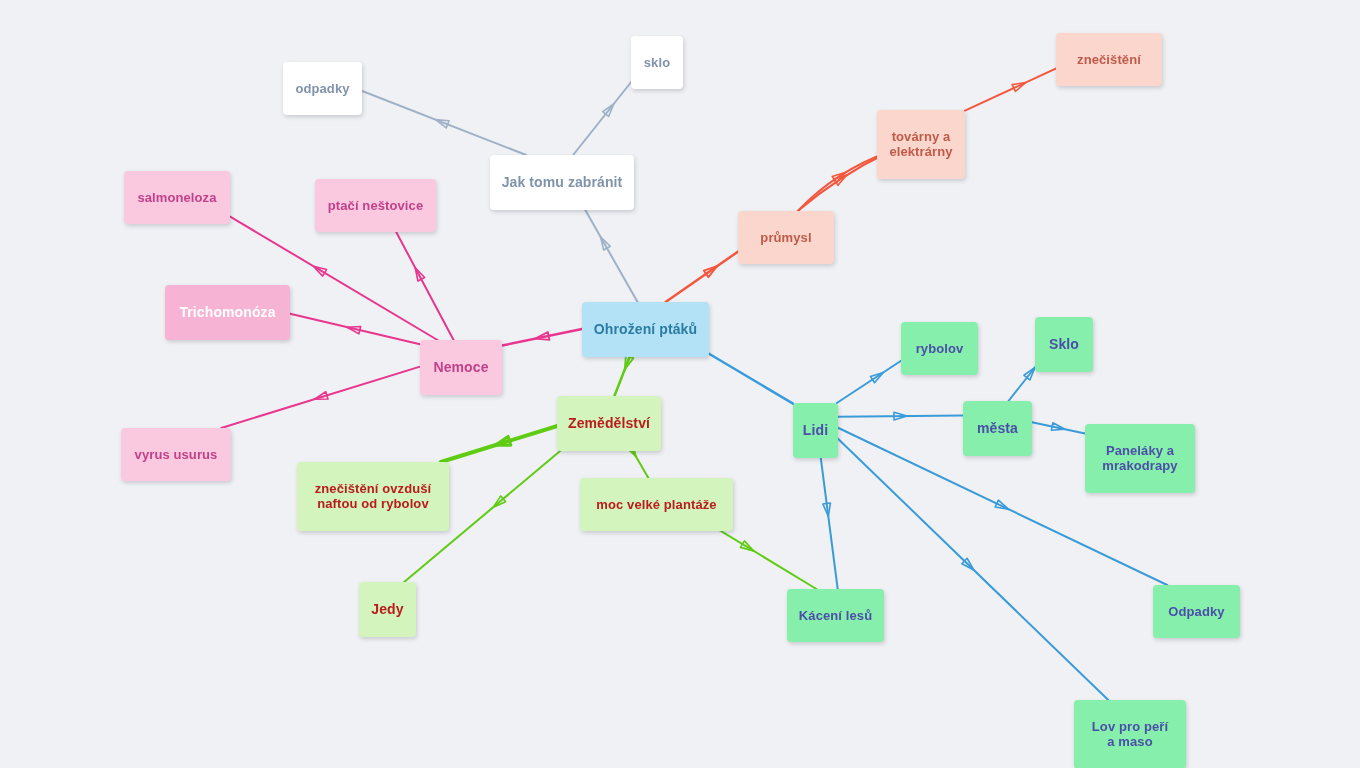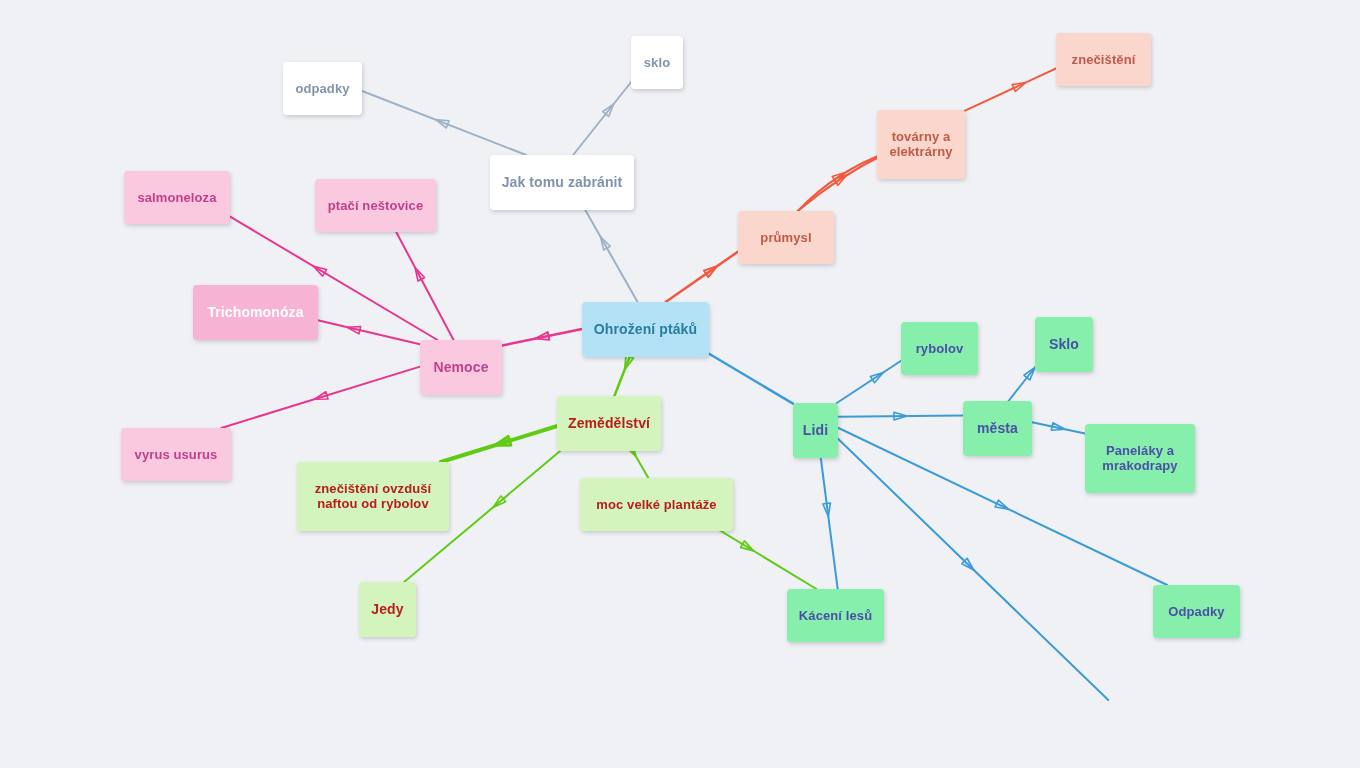--- a/index.html
+++ b/index.html
@@ -26,21 +26,21 @@
     padding:19px 9px;
     box-shadow:1px 2px 4px rgba(40,50,70,.20);
     letter-spacing:.1px;
     cursor:pointer;
     user-select:none;
   }
 
   
   .n-center{background:#b3e2f7;color:#2b7ca3;}
   .n-pink{background:#fac9e0;color:#c0418a;}
-  .n-pink-sel{background:#f7b3d4;color:#ffffff;margin-left:28px;}
+  .n-pink-sel{background:#f7b3d4;color:#ffffff;}
   .n-green{background:#d3f5bd;color:#b91c1c;}
   .n-blue{background:#86efac;color:#4b4fa8;}
   .n-red{background:#fbd6cd;color:#c05b4a;}
   .n-white{background:#ffffff;color:#8193ab;}
 </style>
 </head>
 <body style="background: rgb(240, 241, 244);">
 
 <div id="canvas">
   <svg id="edges" viewBox="0 0 1360 768" xmlns="http://www.w3.org/2000/svg">
@@ -109,17 +109,19 @@
     <div class="node n-green" style="left: 359px; top: 582px; width: 57px; min-height: 28px; font-size: 14px;"><span>Jedy</span></div>
     <div class="node n-green" style="left: 580px; top: 478px; width: 153px; min-height: 28px; font-size: 13px;"><span>moc velké plantáže</span></div>
     <div class="node n-blue" style="left: 793px; top: 403px; width: 45px; min-height: 28px; font-size: 14px;"><span>Lidi</span></div>
     <div class="node n-blue" style="left: 901px; top: 322px; width: 77px; min-height: 27px; font-size: 13px;"><span>rybolov</span></div>
     <div class="node n-blue" style="left: 963px; top: 401px; width: 69px; min-height: 28px; font-size: 14px;"><span>města</span></div>
     <div class="node n-blue" style="left: 1035px; top: 317px; width: 58px; min-height: 27px; font-size: 14px;"><span>Sklo</span></div>
     <div class="node n-blue" style="left: 1085px; top: 424px; width: 110px; min-height: 42px; font-size: 13px;"><span>Paneláky a
 mrakodrapy</span></div>
     <div class="node n-blue" style="left: 787px; top: 589px; width: 97px; min-height: 28px; font-size: 13px;"><span>Kácení lesů</span></div>
     <div class="node n-blue" style="left: 1153px; top: 585px; width: 87px; min-height: 28px; font-size: 13px;"><span>Odpadky</span></div>
+    <div class="node n-blue" style="left: 1074px; top: 700px; width: 112px; min-height: 42px; font-size: 13px;"><span>Lov pro peří
+a maso</span></div>
     <div class="node n-red" style="left: 738px; top: 211px; width: 96px; min-height: 27px; font-size: 13px; text-align: right;"><span>průmysl</span></div>
     <div class="node n-red" style="left: 877px; top: 110px; width: 88px; min-height: 42px; font-size: 13px;"><span>továrny a
 elektrárny</span></div>
-    <div class="node n-red" style="left: 1056px; top: 33px; width: 95px; min-height: 27px; font-size: 13px;"><span>znečištění</span></div>
+    <div class="node n-red" style="left: 1056px; top: 33px; width: 106px; min-height: 27px; font-size: 13px;"><span>znečištění</span></div>
   </div>
 
 </body></html>

